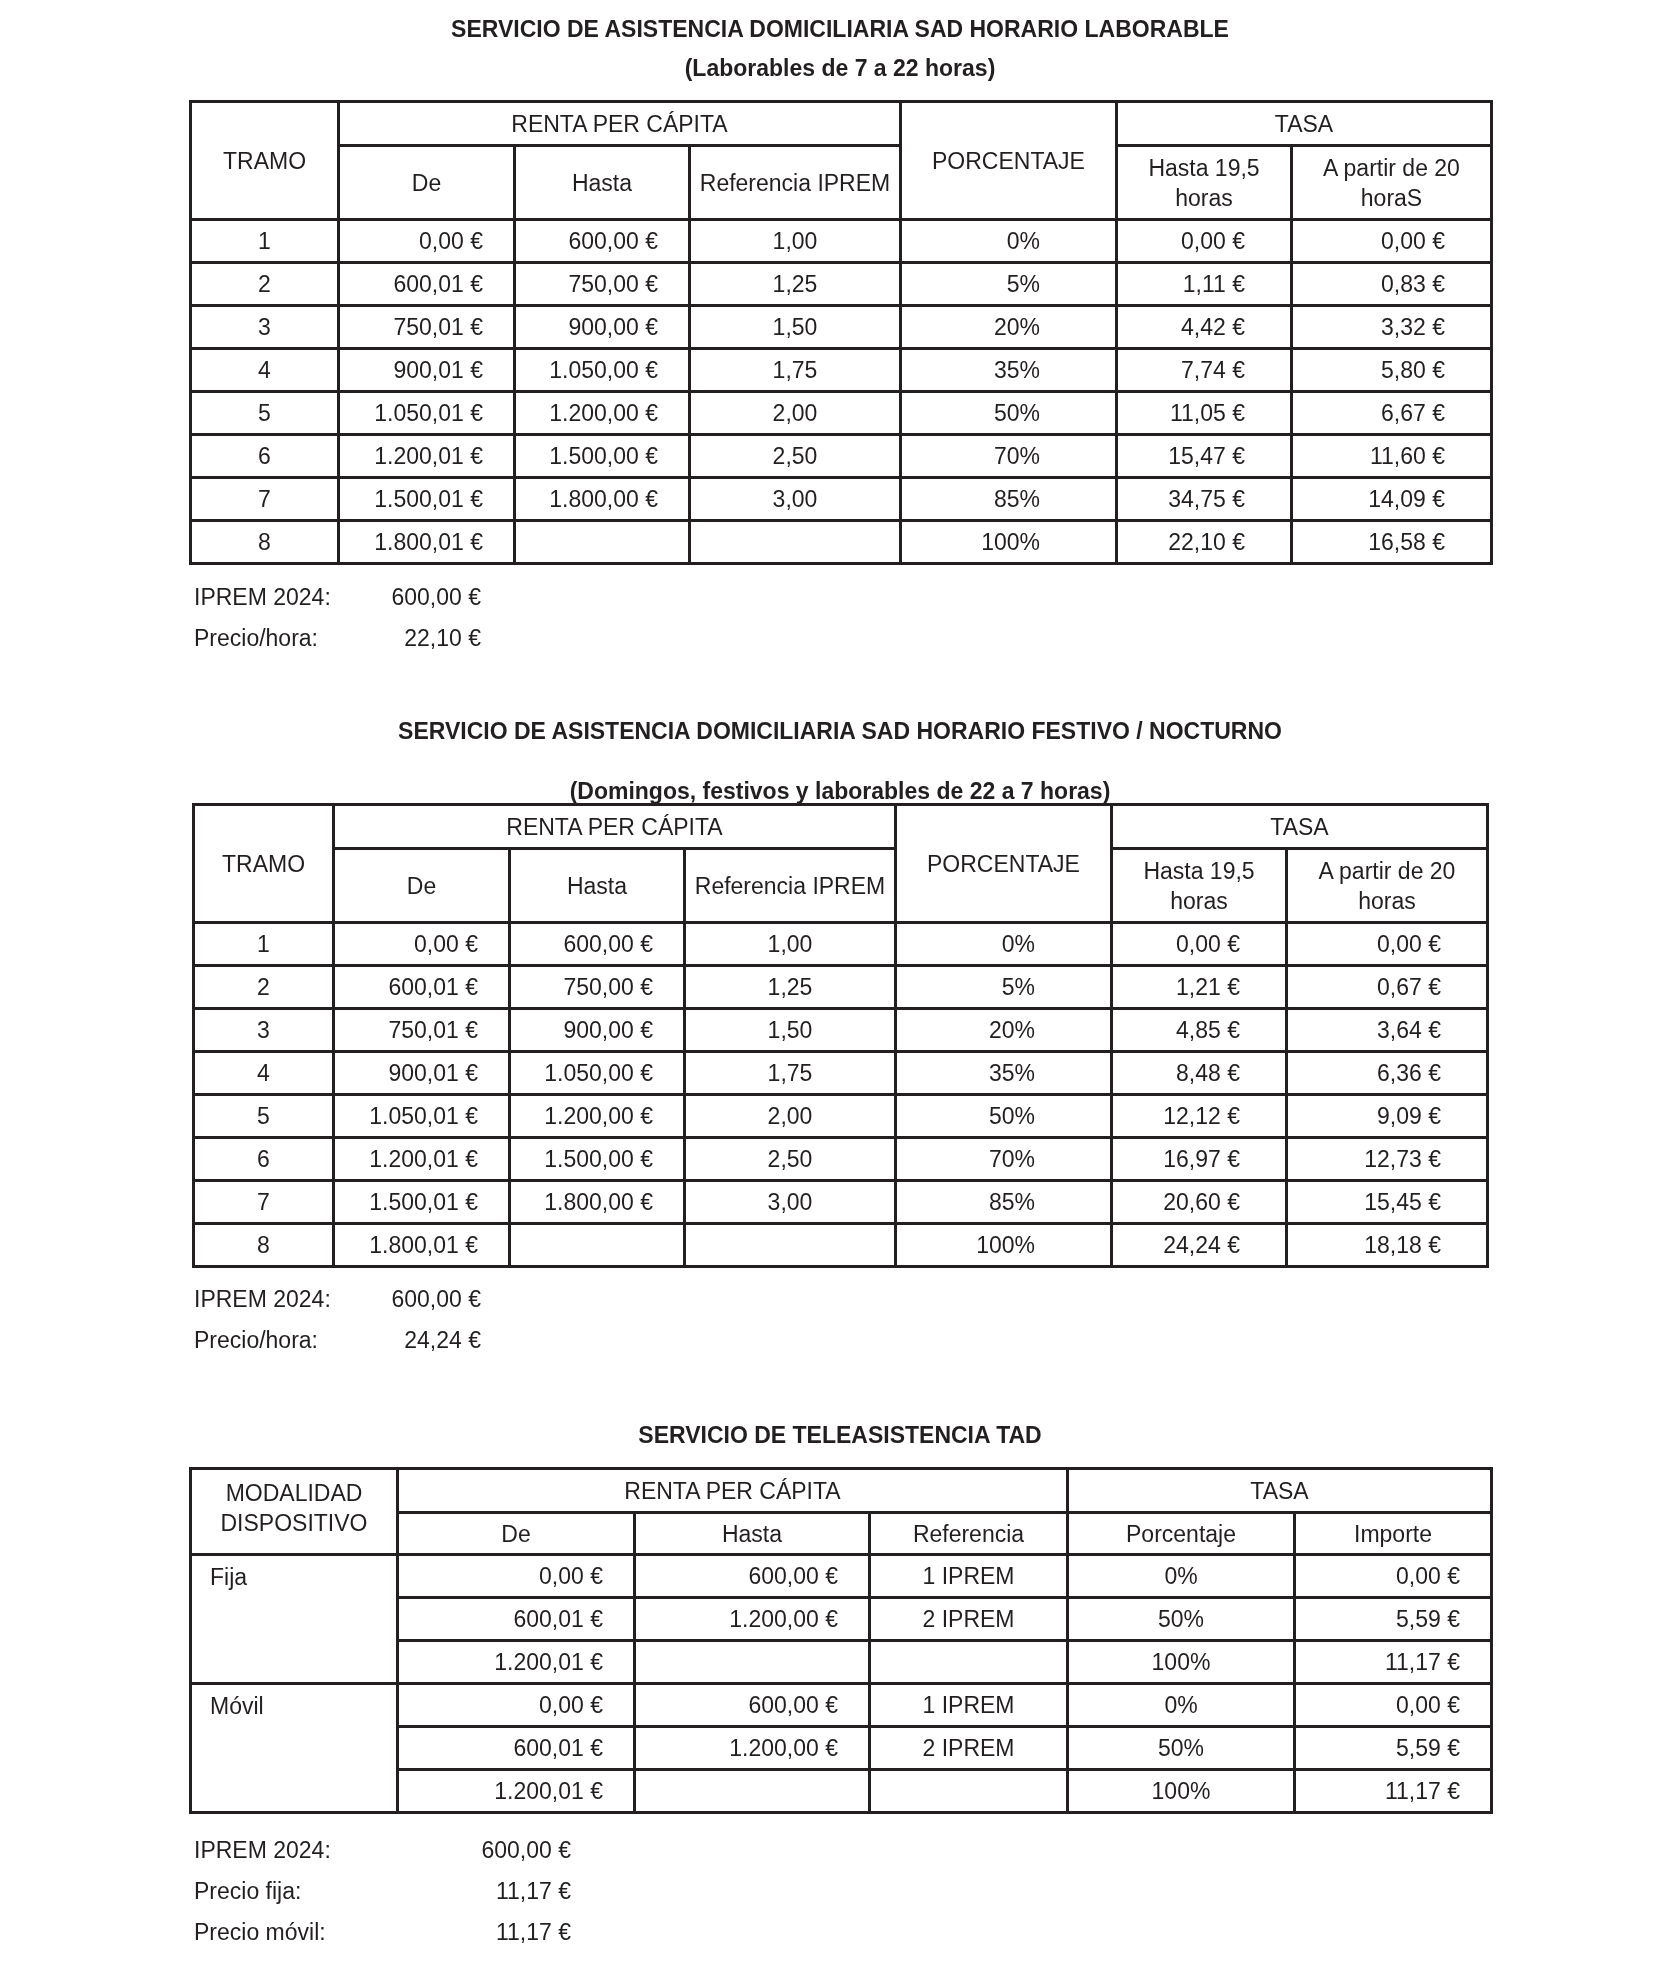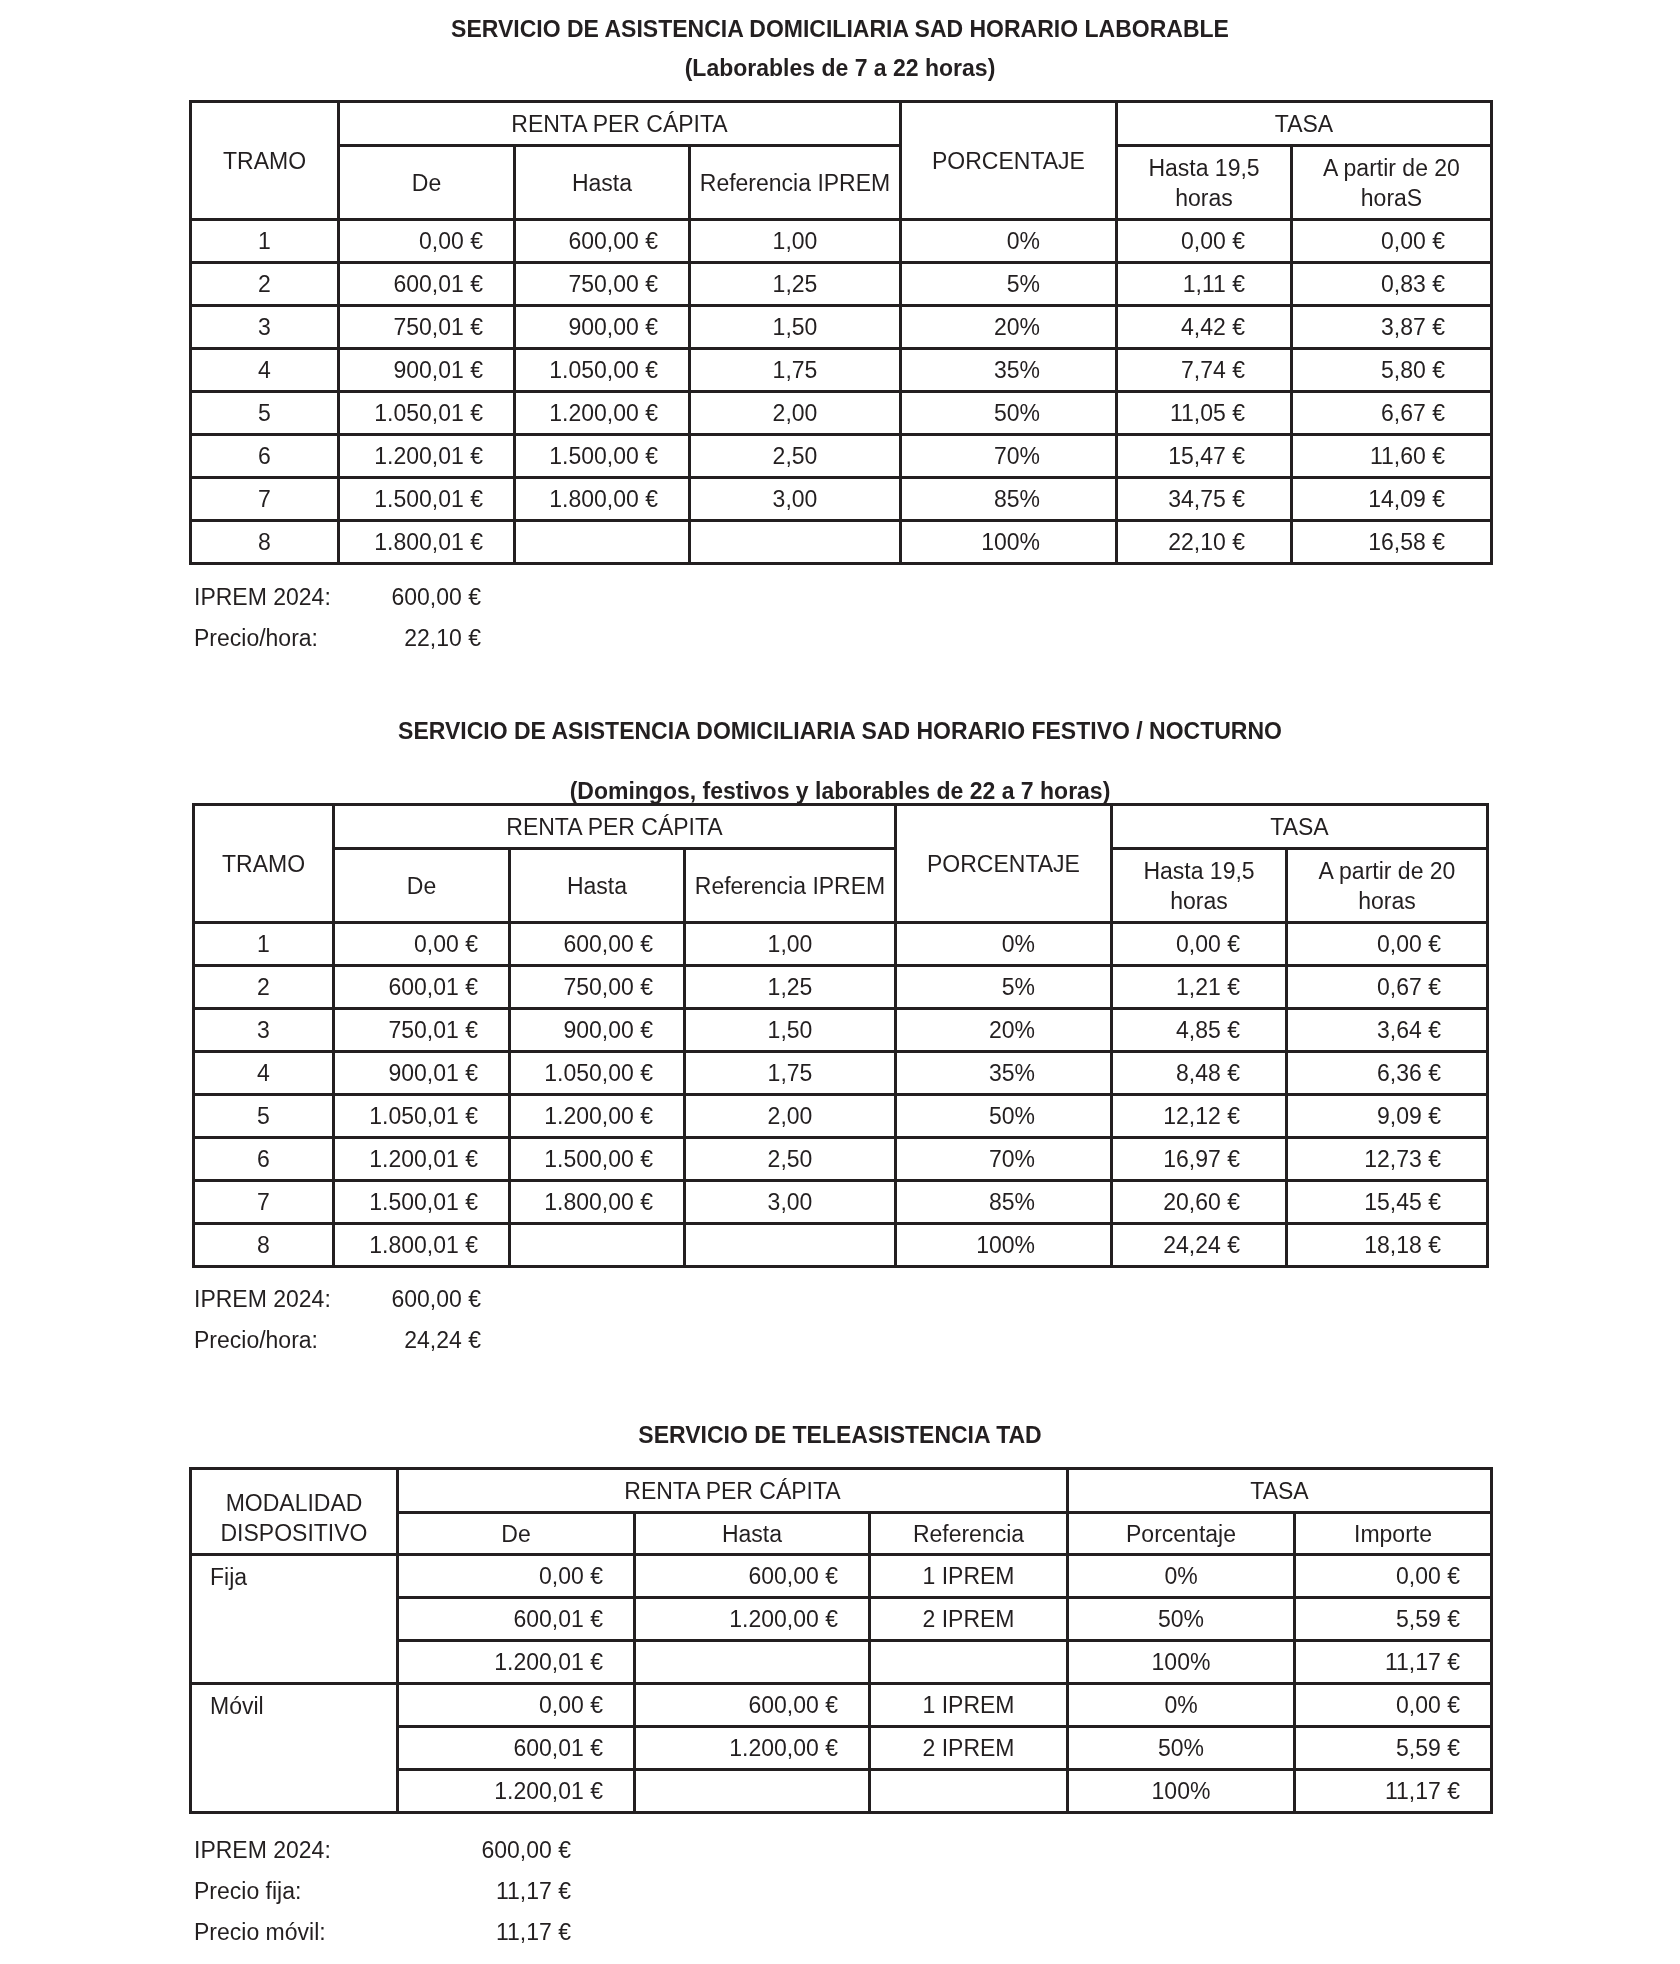--- a/index.html
+++ b/index.html
@@ -68,21 +68,21 @@
         <td class="tasa">1,11 €</td>
         <td class="tasa">0,83 €</td>
       </tr>
       <tr style="height: 43px;">
         <td>3</td>
         <td class="num-r">750,01 €</td>
         <td class="num-r">900,00 €</td>
         <td>1,50</td>
         <td class="pct">20%</td>
         <td class="tasa">4,42 €</td>
-        <td class="tasa">3,87 €</td>
+        <td class="tasa">3,32 €</td>
       </tr>
       <tr style="height: 43px;">
         <td>4</td>
         <td class="num-r">900,01 €</td>
         <td class="num-r">1.050,00 €</td>
         <td>1,75</td>
         <td class="pct">35%</td>
         <td class="tasa">7,74 €</td>
         <td class="tasa">5,80 €</td>
       </tr>
@@ -249,21 +249,21 @@
   <colgroup>
     <col style="width:207px">
       <col style="width:237px">
       <col style="width:235px">
       <col style="width:198px">
     <col style="width:227px">
       <col style="width:197px">
   </colgroup>
   <tbody>
       <tr style="height:44px;">
-    <th rowspan="2" style="vertical-align:top; padding-top:18px;">MODALIDAD DISPOSITIVO</th>
+    <th rowspan="2" style="vertical-align:top; padding-top:8px;">MODALIDAD DISPOSITIVO</th>
     <th colspan="3">RENTA PER CÁPITA</th>
     <th colspan="2">TASA</th>
   </tr>
   <tr style="height:42px;">
     <th>De</th>
     <th>Hasta</th>
     <th>Referencia</th>
     <th>Porcentaje</th>
     <th>Importe</th>
   </tr>

